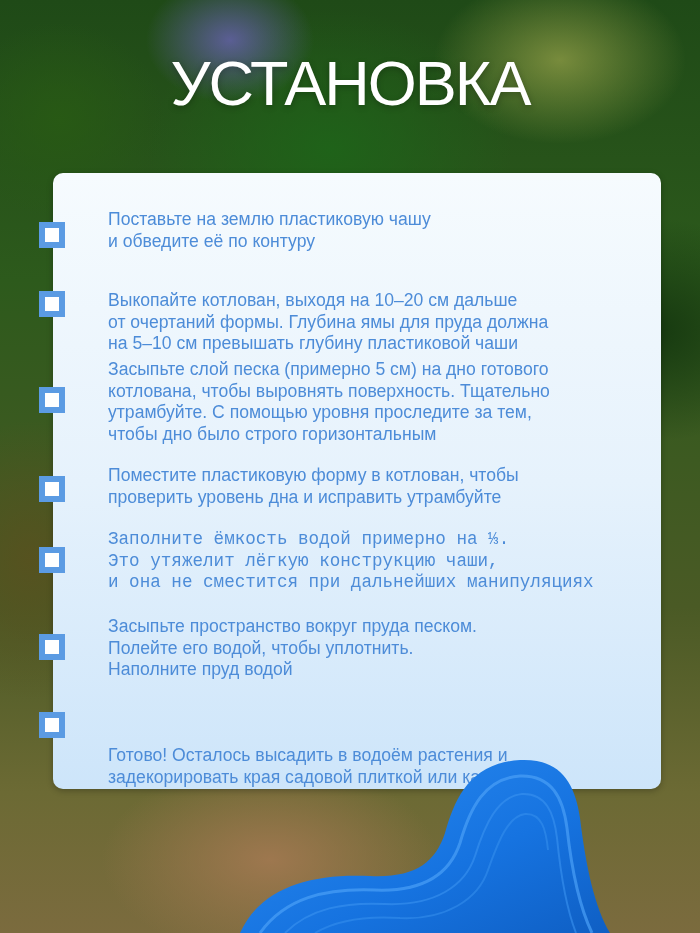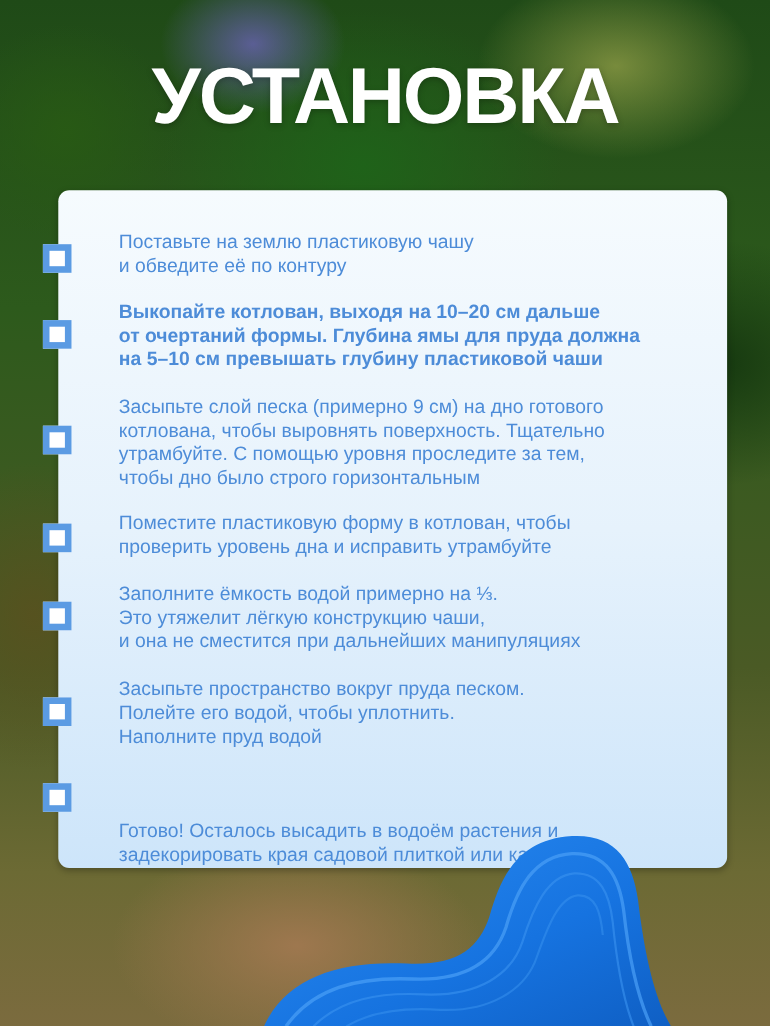--- a/index.html
+++ b/index.html
@@ -11,21 +11,21 @@
       radial-gradient(ellipse 180px 120px at 560px 60px, rgba(190,190,90,0.55), transparent 70%),
       radial-gradient(ellipse 150px 140px at 60px 120px, rgba(40,90,20,0.9), transparent 70%),
       radial-gradient(ellipse 260px 200px at 330px 150px, rgba(30,100,25,0.9), transparent 70%),
       radial-gradient(ellipse 220px 160px at 650px 330px, rgba(20,55,15,0.95), transparent 70%),
       radial-gradient(ellipse 240px 140px at 270px 860px, rgba(160,120,80,0.95), transparent 70%),
       radial-gradient(ellipse 160px 200px at 30px 560px, rgba(90,80,30,0.8), transparent 70%),
       linear-gradient(180deg, #1f4a17 0%, #2d5a1c 30%, #4a5a25 65%, #6c6a34 85%, #7b6b3e 100%);
   }
   .title {
     position: absolute; left: 0; top: 52px; width: 700px; text-align: center;
-    color: #ffffff; font-weight: 700; font-size: 72px; letter-spacing: -2px;
+    color: #ffffff; font-weight: 400; font-size: 63px; letter-spacing: -2px;
     line-height: 1; text-shadow: 0 2px 6px rgba(0,0,0,0.25);
   }
   .card {
     position: absolute; left: 53px; top: 173px; width: 608px; height: 616px;
     border-radius: 10px;
     background: linear-gradient(180deg, #f6fbfe 0%, #e6f2fc 50%, #cde5fa 100%);
     box-shadow: 0 2px 6px rgba(0,0,0,0.25);
   }
   .item { position: absolute; left: 0; width: 640px; }
   .bullet {
@@ -47,39 +47,39 @@
 <div class="title">УСТАНОВКА</div>
 
 <div class="card">
   <div class="item" style="top:36px;">
     <div class="bullet" style="top:13px;"></div>
     <div class="text" style="top:0;">Поставьте на землю пластиковую чашу
 и обведите её по контуру</div>
   </div>
   <div class="item" style="top:100px;">
     <div class="bullet" style="top:18px;"></div>
-    <div class="text" style="top:0;font-weight:bold;">Выкопайте котлован, выходя на 10–20 см дальше
+    <div class="text" style="top:17px;">Выкопайте котлован, выходя на 10–20 см дальше
 от очертаний формы. Глубина ямы для пруда должна
 на 5–10 см превышать глубину пластиковой чаши</div>
   </div>
   <div class="item" style="top:186px;">
     <div class="bullet" style="top:28px;"></div>
-    <div class="text" style="top:0;">Засыпьте слой песка (примерно 9 см) на дно готового
+    <div class="text" style="top:0;">Засыпьте слой песка (примерно 5 см) на дно готового
 котлована, чтобы выровнять поверхность. Тщательно
 утрамбуйте. С помощью уровня проследите за тем,
 чтобы дно было строго горизонтальным</div>
   </div>
   <div class="item" style="top:292px;">
     <div class="bullet" style="top:11px;"></div>
     <div class="text" style="top:0;">Поместите пластиковую форму в котлован, чтобы
 проверить уровень дна и исправить утрамбуйте</div>
   </div>
   <div class="item" style="top:356px;">
     <div class="bullet" style="top:18px;"></div>
-    <div class="text" style="top:0;">Заполните ёмкость водой примерно на ⅓.
+    <div class="text" style="top:0;font-family:Liberation Mono, monospace;">Заполните ёмкость водой примерно на ⅓.
 Это утяжелит лёгкую конструкцию чаши,
 и она не сместится при дальнейших манипуляциях</div>
   </div>
   <div class="item" style="top:443px;">
     <div class="bullet" style="top:18px;"></div>
     <div class="text" style="top:0;">Засыпьте пространство вокруг пруда песком.
 Полейте его водой, чтобы уплотнить.
 Наполните пруд водой</div>
   </div>
   <div class="item" style="top:529px;">

